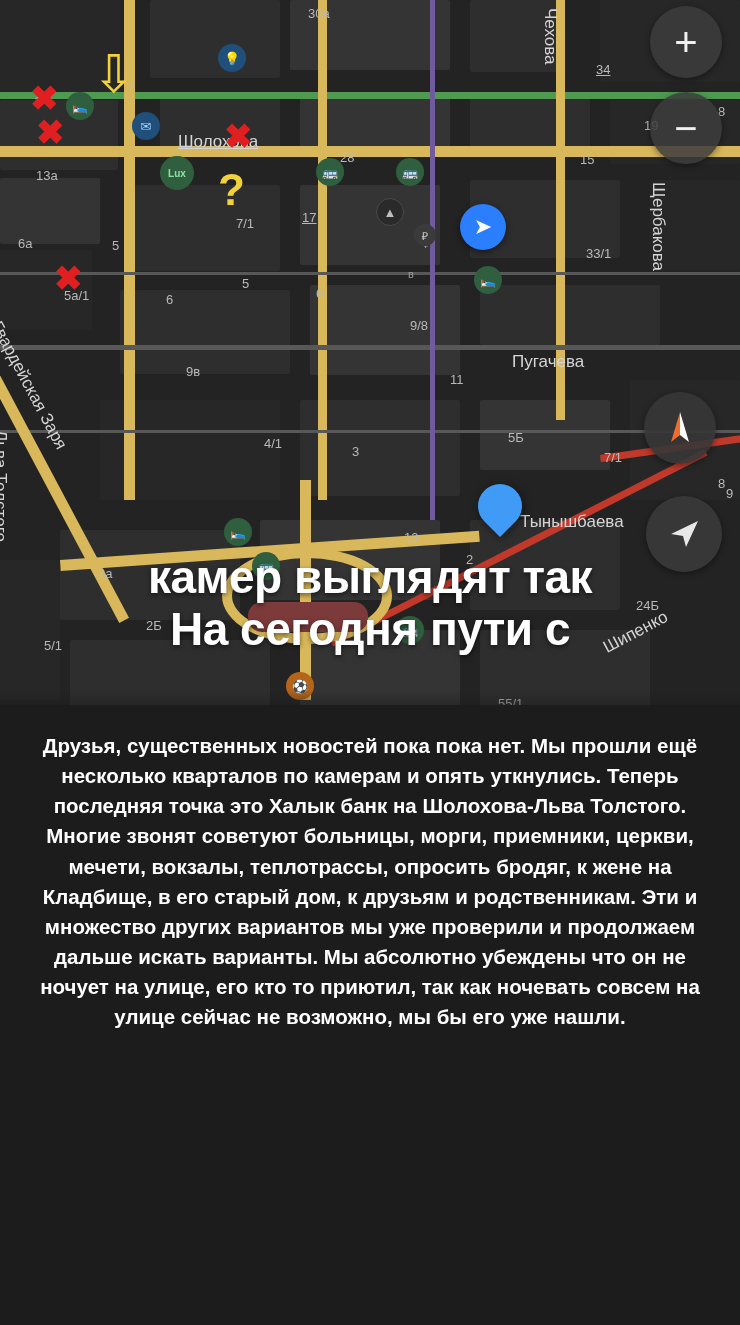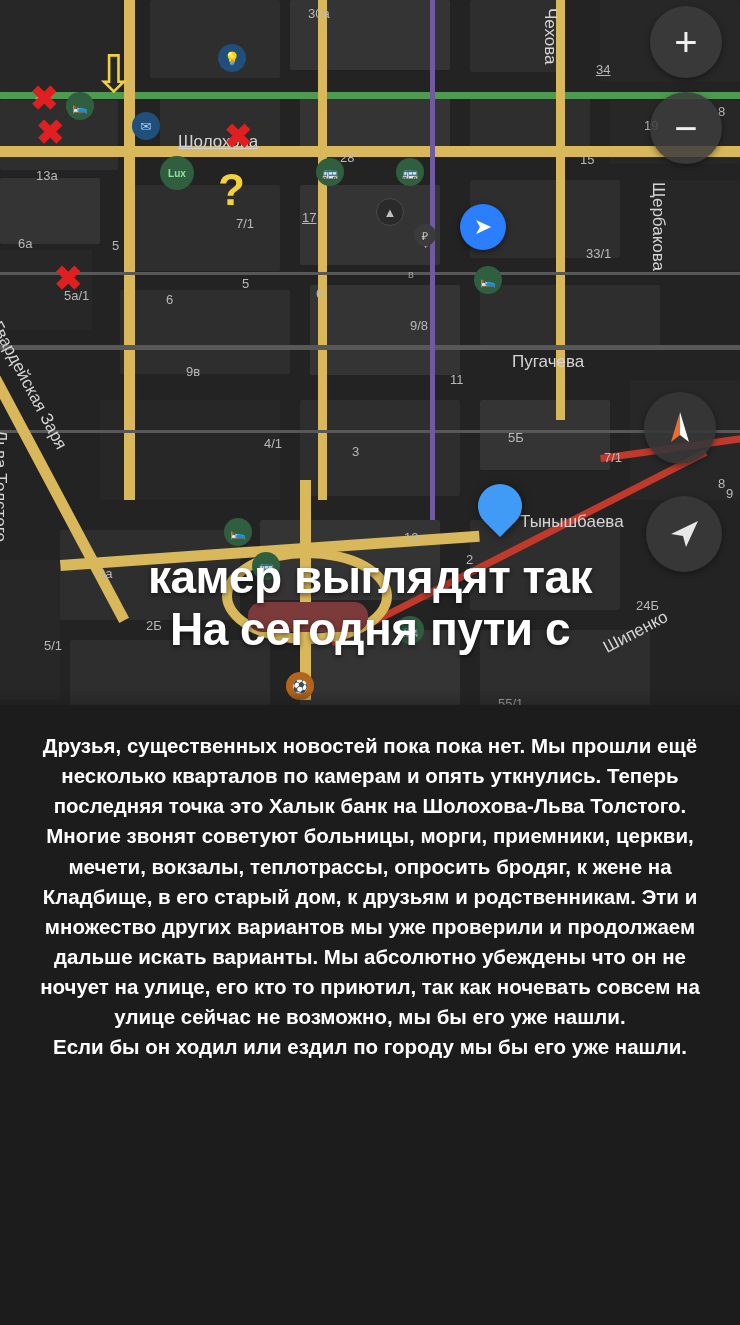--- a/index.html
+++ b/index.html
@@ -342,17 +342,16 @@
       <div>камер выглядят так</div>
       <div>На сегодня пути с</div>
     </div>
   </div>
 
   <div class="fade-top"></div>
 
   <div class="body-wrap">
     <div class="body-text">
       <p>Друзья, существенных новостей пока пока нет. Мы прошли ещё несколько кварталов по камерам и опять уткнулись. Теперь последняя точка это Халык банк на Шолохова-Льва Толстого. Многие звонят советуют больницы, морги, приемники, церкви, мечети, вокзалы, теплотрассы, опросить бродяг, к жене на Кладбище, в его старый дом, к друзьям и родственникам. Эти и множество других вариантов мы уже проверили и продолжаем дальше искать варианты. Мы абсолютно убеждены что он не ночует на улице, его кто то приютил, так как ночевать совсем на улице сейчас не возможно, мы бы его уже нашли.</p>
-      <p>Если бы он ходил или ездил по городу мы бы его уже нашли.</p>
     </div>
   </div>
 
 </div>
 
 </body></html>

